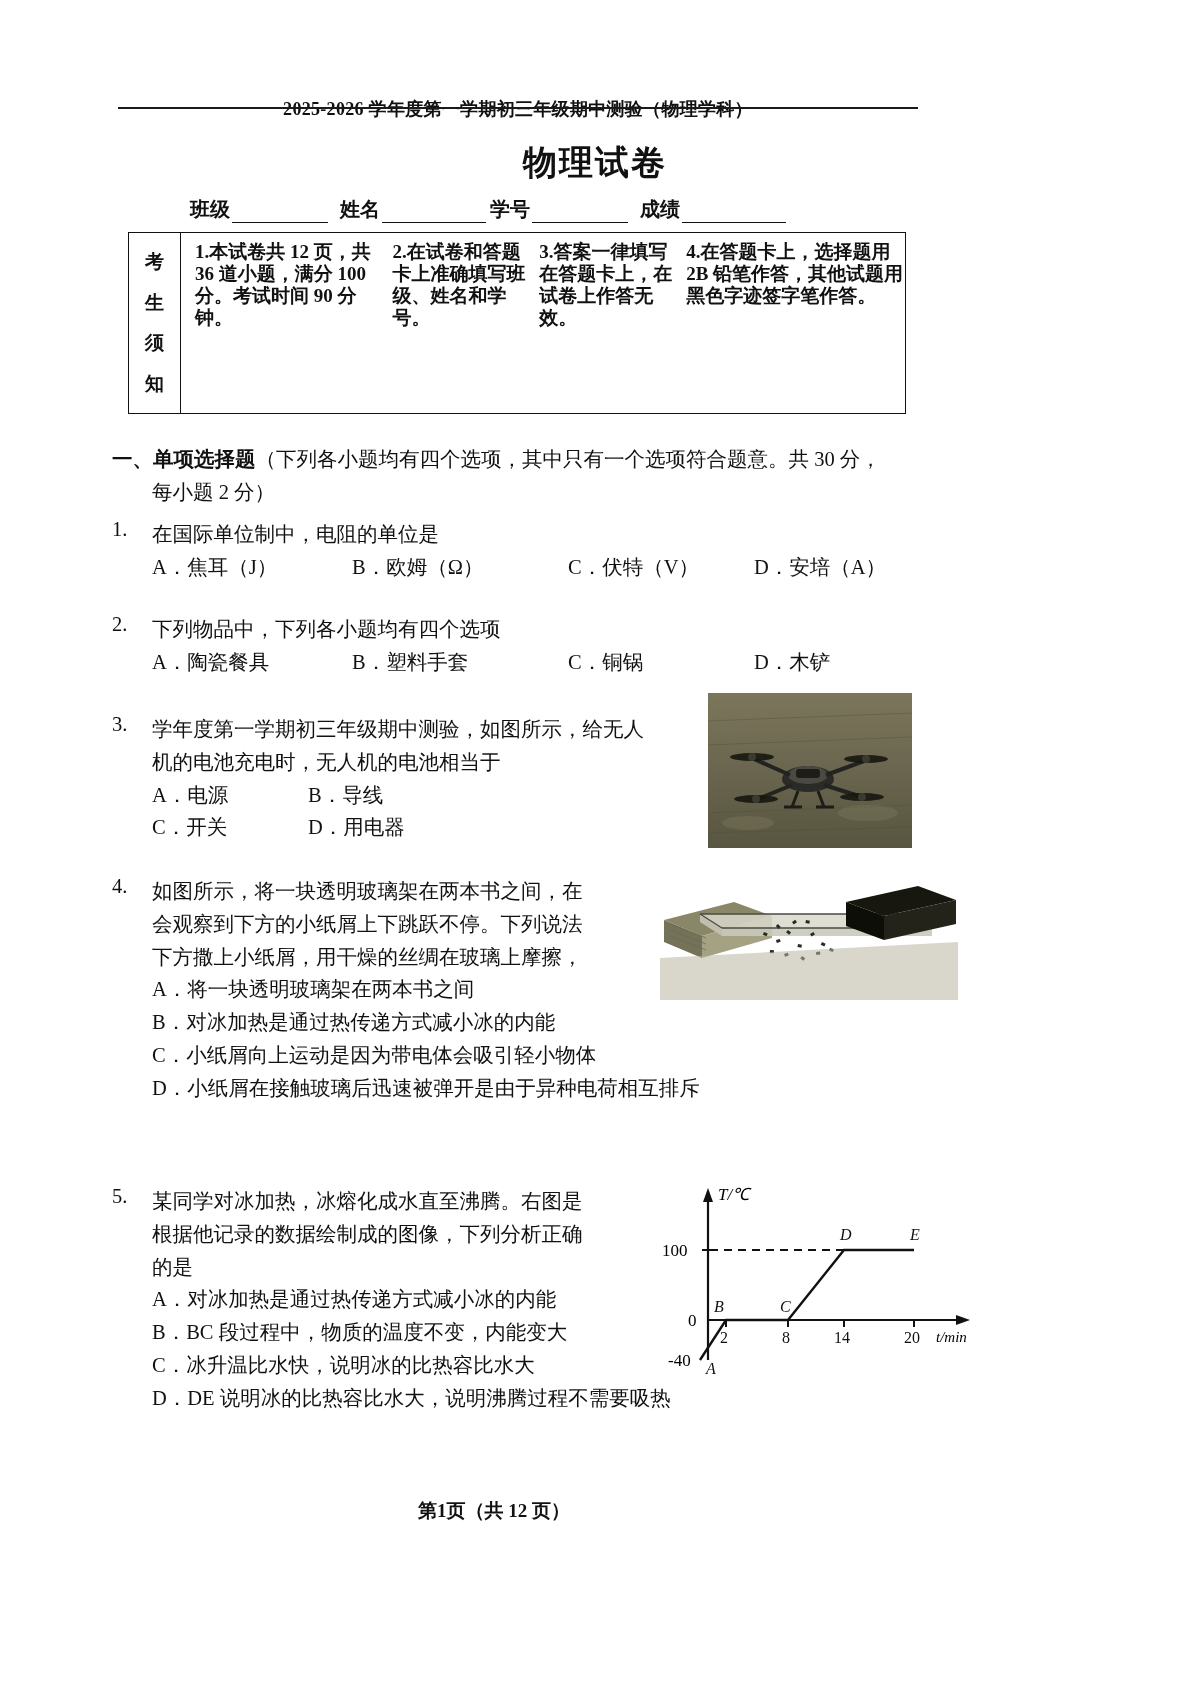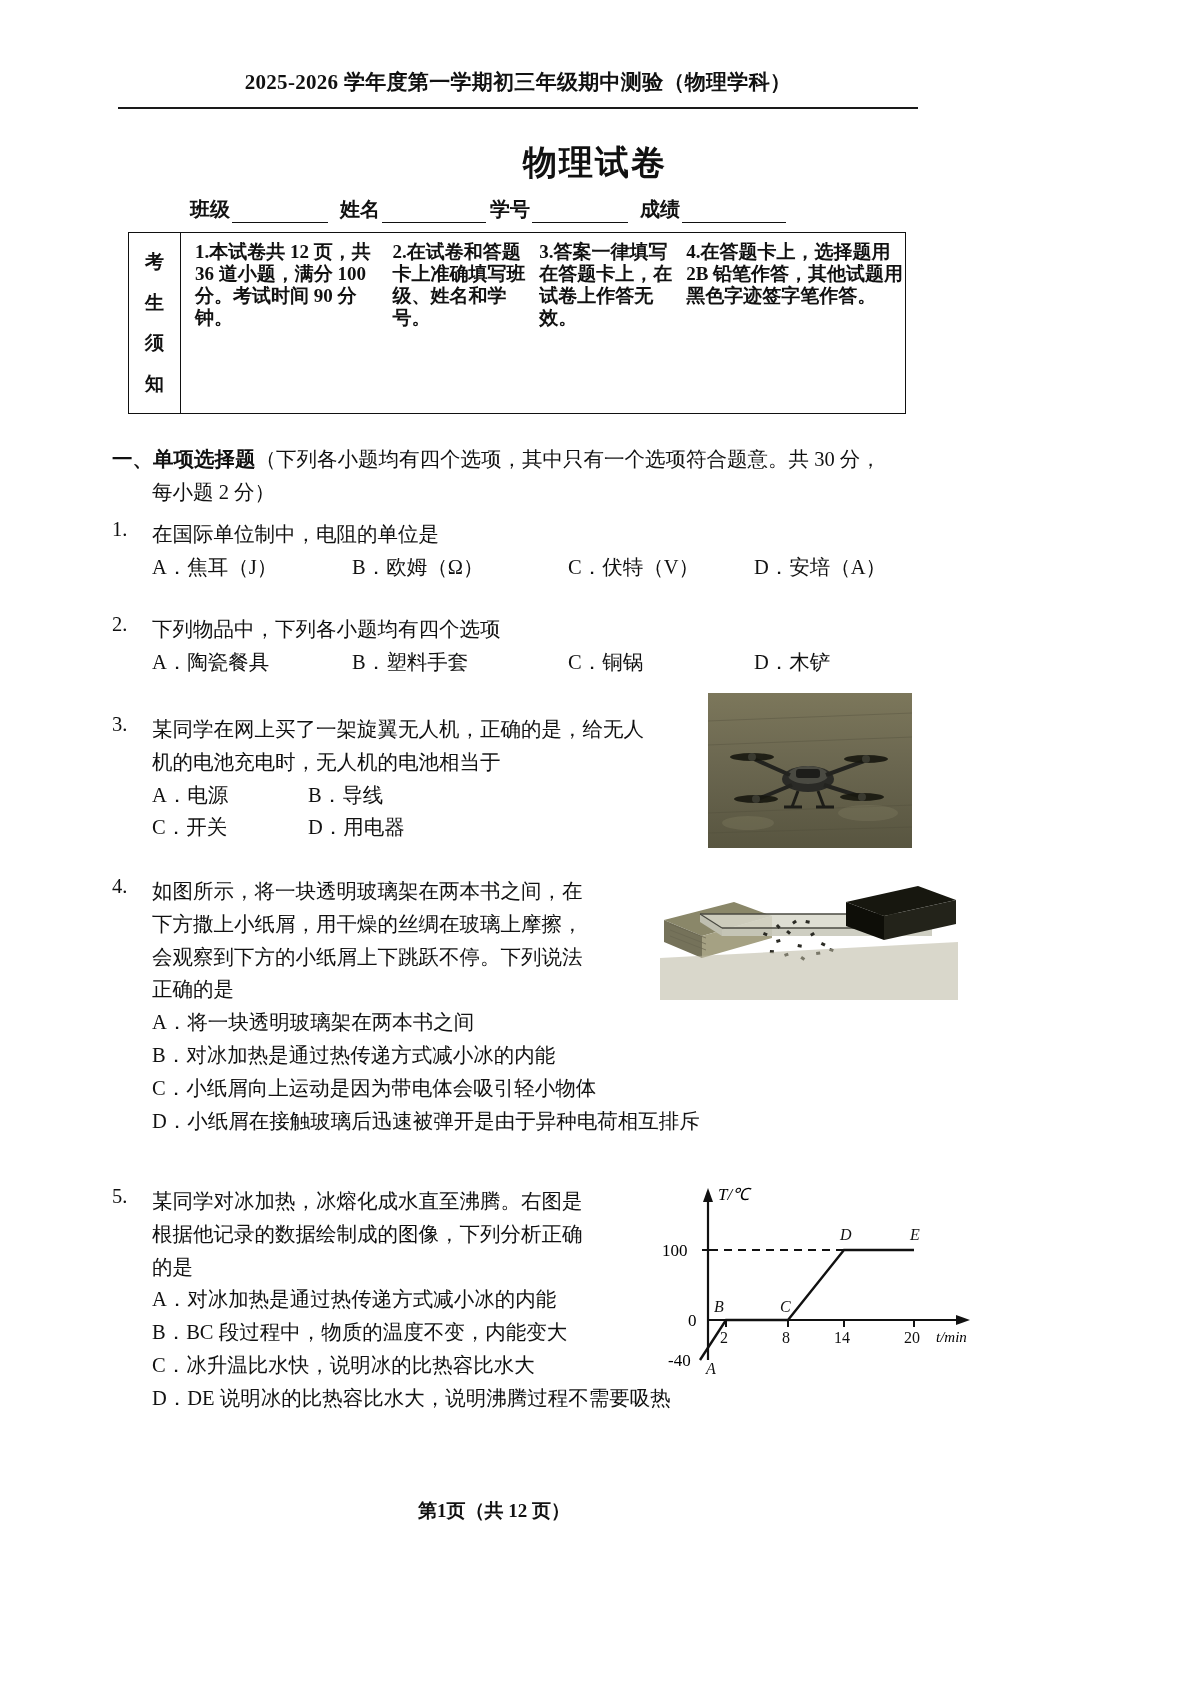--- a/index.html
+++ b/index.html
@@ -10,23 +10,23 @@
     color:#111;
     position:relative;
     overflow:hidden;
   }
   .page{
     position:absolute;left:0;top:0;width:1190px;height:1684px;
     padding:0;box-sizing:border-box;
   }
   
   .header{
-    position:absolute;left:118px;top:68px;width:800px;
+    position:absolute;left:118px;top:97px;width:800px;
     text-align:center;
-    font-size:21px;font-weight:bold;
+    font-size:18px;font-weight:bold;
     letter-spacing:.3px;
     font-family:"Liberation Serif","DejaVu Serif",serif;
   }
   .header-rule{
     position:absolute;left:118px;top:107px;width:800px;height:0;
     border-top:2.6px solid #1a1a1a;
   }
   .doc-title{
     position:absolute;left:0;top:140px;width:1190px;text-align:center;
     font-size:34px;font-weight:bold;letter-spacing:2px;
@@ -168,21 +168,21 @@
     <div class="opts-row">
       <div class="opt opt-w1">A．陶瓷餐具</div>
       <div class="opt opt-w2">B．塑料手套</div>
       <div class="opt opt-w3">C．铜锅</div>
       <div class="opt">D．木铲</div>
     </div>
   </div>
 
   <div class="qnum" style="top:713px;">3.</div>
   <div class="q" id="q3">
-    <div>某同学在网上买了一架旋翼无人机，正确的是，给无人</div>
+    <div>学年度第一学期初三年级期中测验，如图所示，给无人</div>
     <div>机的电池充电时，无人机的电池相当于</div>
     <div class="opts-row">
       <div class="opt opt-n1">A．电源</div>
       <div class="opt">B．导线</div>
     </div>
     <div class="opts-row">
       <div class="opt opt-n1">C．开关</div>
       <div class="opt">D．用电器</div>
     </div>
   </div>
@@ -239,23 +239,22 @@
           <path d="M110 98 L116 114"></path>
         <path d="M76 114 L94 114"></path>
           <path d="M108 114 L126 114"></path>
       </g>
     </svg>
   </div>
 
   <div class="qnum" style="top:875px;">4.</div>
   <div class="q" id="q4">
     <div>如图所示，将一块透明玻璃架在两本书之间，在</div>
+    <div>会观察到下方的小纸屑上下跳跃不停。下列说法</div>
     <div>下方撒上小纸屑，用干燥的丝绸在玻璃上摩擦，</div>
-    <div>会观察到下方的小纸屑上下跳跃不停。下列说法</div>
-    <div>正确的是</div>
     <div>A．将一块透明玻璃架在两本书之间</div>
     <div>B．对冰加热是通过热传递方式减小冰的内能</div>
     <div>C．小纸屑向上运动是因为带电体会吸引轻小物体</div>
     <div>D．小纸屑在接触玻璃后迅速被弹开是由于异种电荷相互排斥</div>
   </div>
 
   <div class="img-glass">
     <svg width="298" height="120" viewBox="0 0 298 120">
 
       <g>

